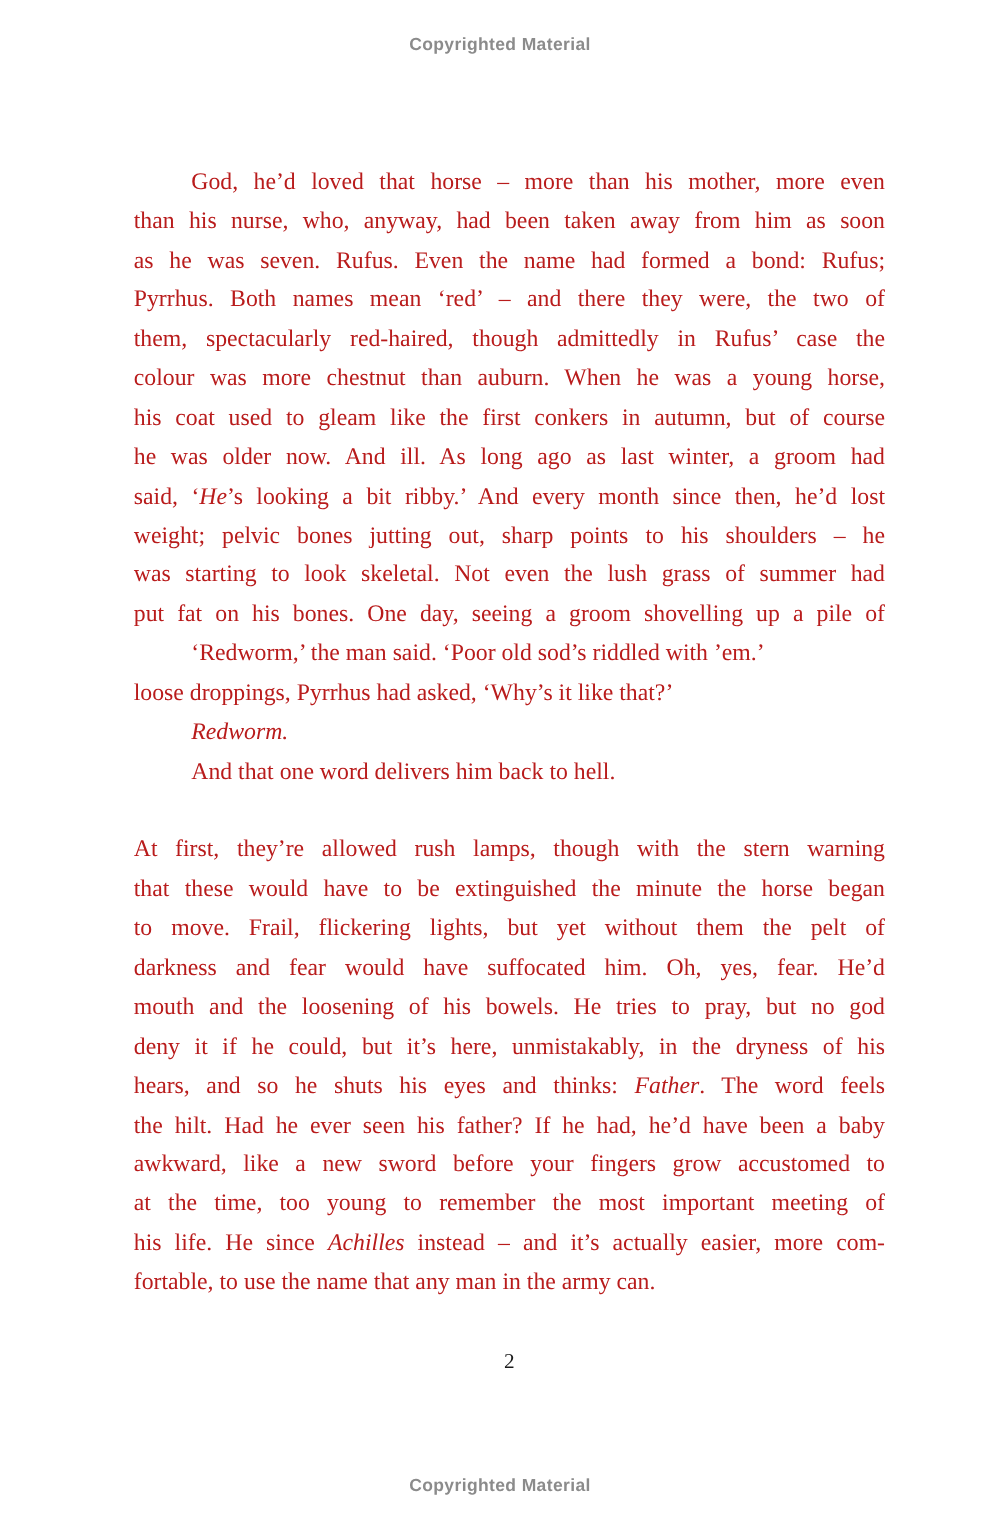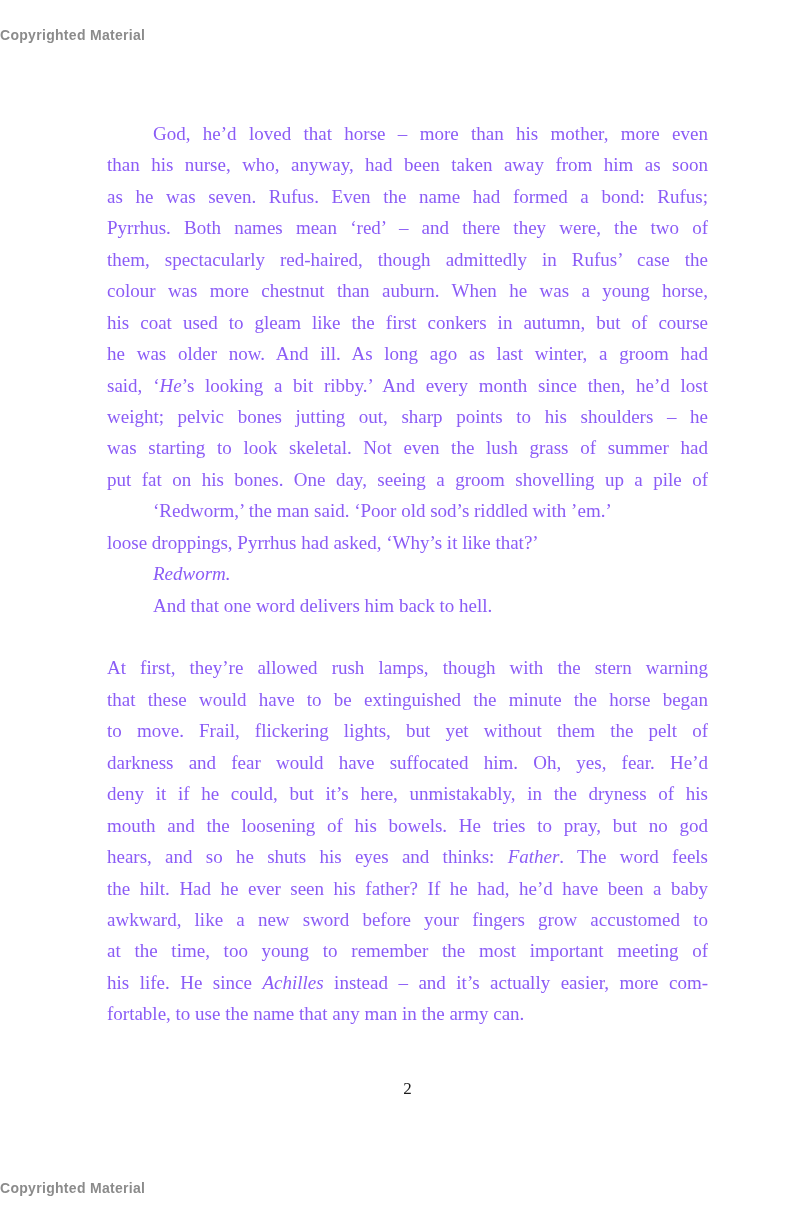--- a/index.html
+++ b/index.html
@@ -11,38 +11,38 @@
     position: relative;
     width: 800px;
     height: 1225px;
     background: #ffffff;
     overflow: hidden;
   }
   .copyright-label {
     position: absolute;
     left: 0;
     width: 100%;
-    text-align: left;
+    text-align: center;
     font-family: "Liberation Sans", "DejaVu Sans", sans-serif;
     font-weight: bold;
     font-size: 14px;
     letter-spacing: 0.3px;
     color: #8b8b8b;
   }
   .copyright-top    { top: 27px; }
   .copyright-bottom { top: 1180px; }
 
   .text-block {
     position: absolute;
     left: 107px;
-    top: 118px;
+    top: 130px;
     width: 601px;
     font-family: "Liberation Serif", "DejaVu Serif", serif;
     font-size: 19px;
-    color: #8b5cf6;
+    color: #b91c1c;
   }
   .line {
     height: 31.45px;
     line-height: 31.45px;
     text-align: justify;
     text-align-last: justify;
     overflow: hidden;
     white-space: nowrap;
   }
   .line.last {
@@ -89,22 +89,22 @@
       <div class="line"><span>put fat on his bones. One day, seeing a groom shovelling up a pile of</span></div>
       <div class="line last indent"><span>‘Redworm,’ the man said. ‘Poor old sod’s riddled with ’em.’</span></div>
       <div class="line last"><span>loose droppings, Pyrrhus had asked, ‘Why’s it like that?’</span></div>
       <div class="line last indent"><i>Redworm.</i></div>
       <div class="line last indent"><span>And that one word delivers him back to hell.</span></div>
       <div class="gap"></div>
       <div class="line"><span>At first, they’re allowed rush lamps, though with the stern warning</span></div>
       <div class="line"><span>that these would have to be extinguished the minute the horse began</span></div>
       <div class="line"><span>to move. Frail, flickering lights, but yet without them the pelt of</span></div>
       <div class="line"><span>darkness and fear would have suffocated him. Oh, yes, fear. He’d</span></div>
+      <div class="line"><span>mouth and the loosening of his bowels. He tries to pray, but no god</span></div>
       <div class="line"><span>deny it if he could, but it’s here, unmistakably, in the dryness of his</span></div>
-      <div class="line"><span>mouth and the loosening of his bowels. He tries to pray, but no god</span></div>
       <div class="line"><span>hears, and so he shuts his eyes and thinks: </span><i>Father</i><span>. The word feels</span></div>
       <div class="line"><span>the hilt. Had he ever seen his father? If he had, he’d have been a baby</span></div>
       <div class="line"><span>awkward, like a new sword before your fingers grow accustomed to</span></div>
       <div class="line"><span>at the time, too young to remember the most important meeting of</span></div>
       <div class="line"><span>his life. He since </span><i>Achilles</i><span> instead – and it’s actually easier, more com-</span></div>
       <div class="line last"><span>fortable, to use the name that any man in the army can.</span></div>
     </div>
 
   <div class="page-number">2</div>
 

